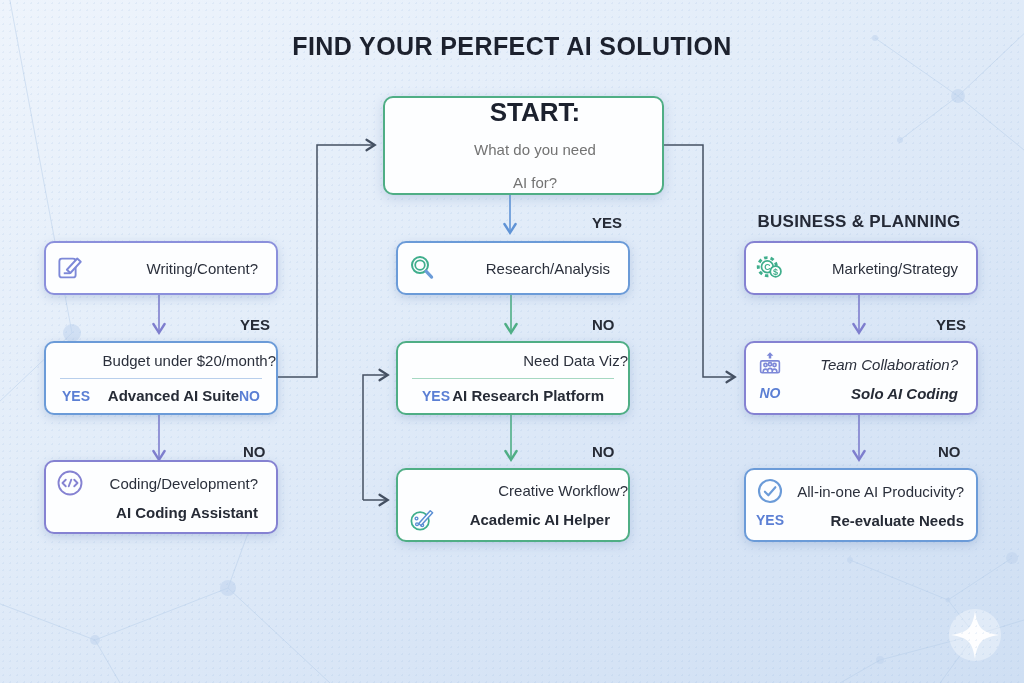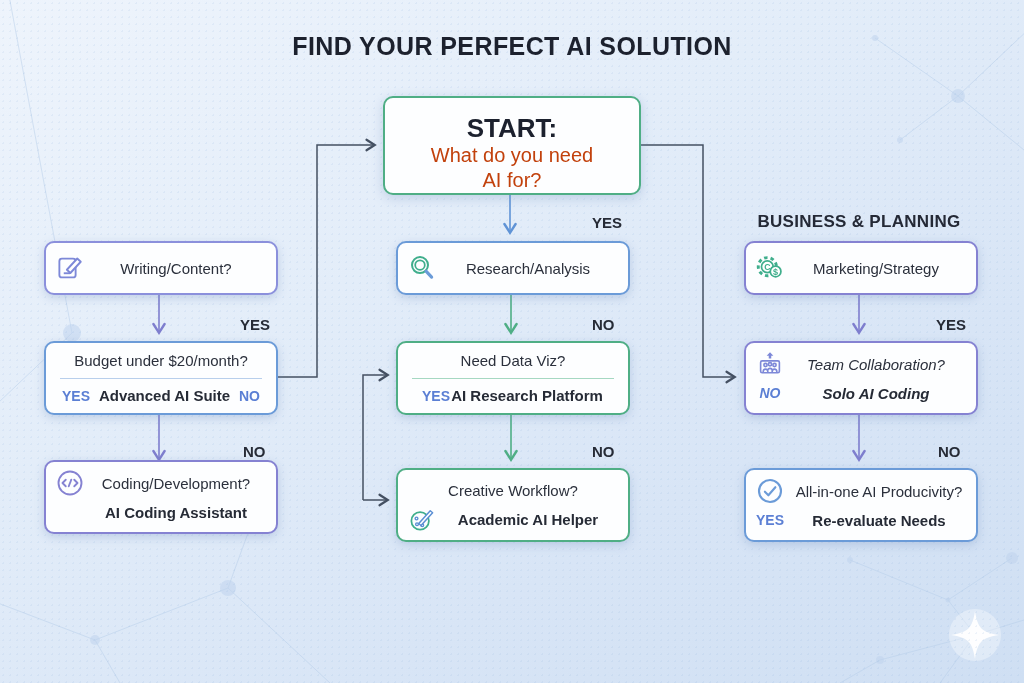--- a/index.html
+++ b/index.html
@@ -31,36 +31,36 @@
     display:flex; flex-direction:column; justify-content:center; z-index:4;
     color:#2b303c; font-size:15px;
   }
   .b-green  { border-color:#4fae85; }
   .b-blue   { border-color:#6b9bd8; }
   .b-purple { border-color:#8582d2; }
   .b-peri   { border-color:#8b90dc; }
 
   .row { display:flex; align-items:center; min-height:28px; }
   .slot { width:48px; display:flex; justify-content:center; align-items:center; flex:0 0 48px; }
-  .main { flex:1; text-align:center; }
+  .main { flex:1; text-align:right; }
   .question { font-size:15px; color:#2b303c; }
   .answer   { font-size:15px; font-weight:700; color:#262b36; }
   .yn { font-size:14px; font-weight:700; color:#5b7fd4; }
   .divider { border-top:1px solid; margin:3px 14px; opacity:.55; }
   .div-blue  { border-color:#7fa8dc; }
   .div-green { border-color:#5cb890; }
 
   .start {
     position:absolute; left:383px; top:96px; width:254px; height:95px;
     background:#fdfeff; border:2px solid #4fae85; border-radius:10px;
     box-shadow:0 3px 12px rgba(110,140,190,.32); z-index:4;
-    display:flex; flex-direction:column; align-items:center; justify-content:flex-end;
+    display:flex; flex-direction:column; align-items:center; justify-content:space-between;padding-left:23px;
   }
   .start-heading { font-size:26px; font-weight:800; color:#1c212e; line-height:1.1; }
-  .start-line { font-size:20px; color:#c2410c; line-height:1.25; }
+  .start-line { font-size:15px; color:#737373; line-height:1.25; }
 
   .edge-label {
     position:absolute; font-size:15px; font-weight:800; color:#262b36; z-index:4;
   }
   .icon { display:block; }
 </style>
 </head>
 <body>
 
 <div id="canvas">

